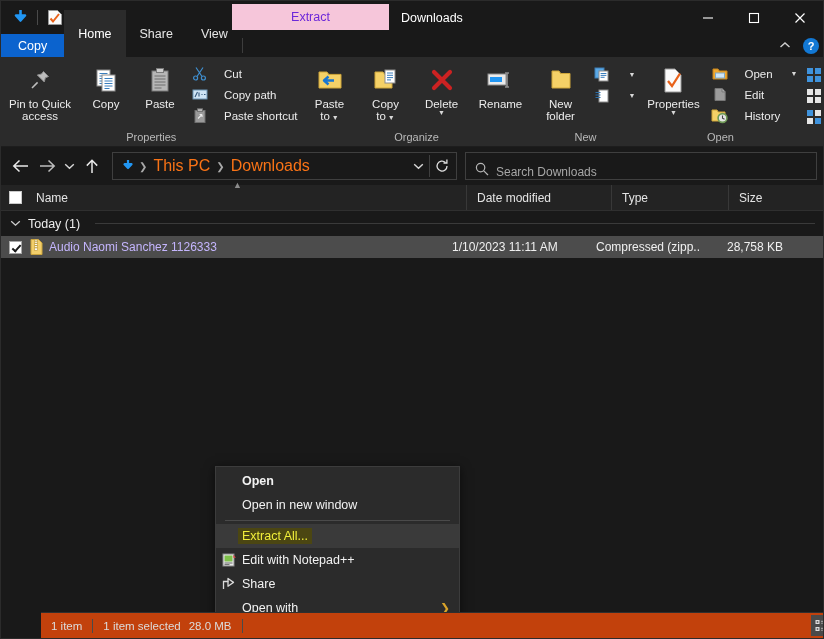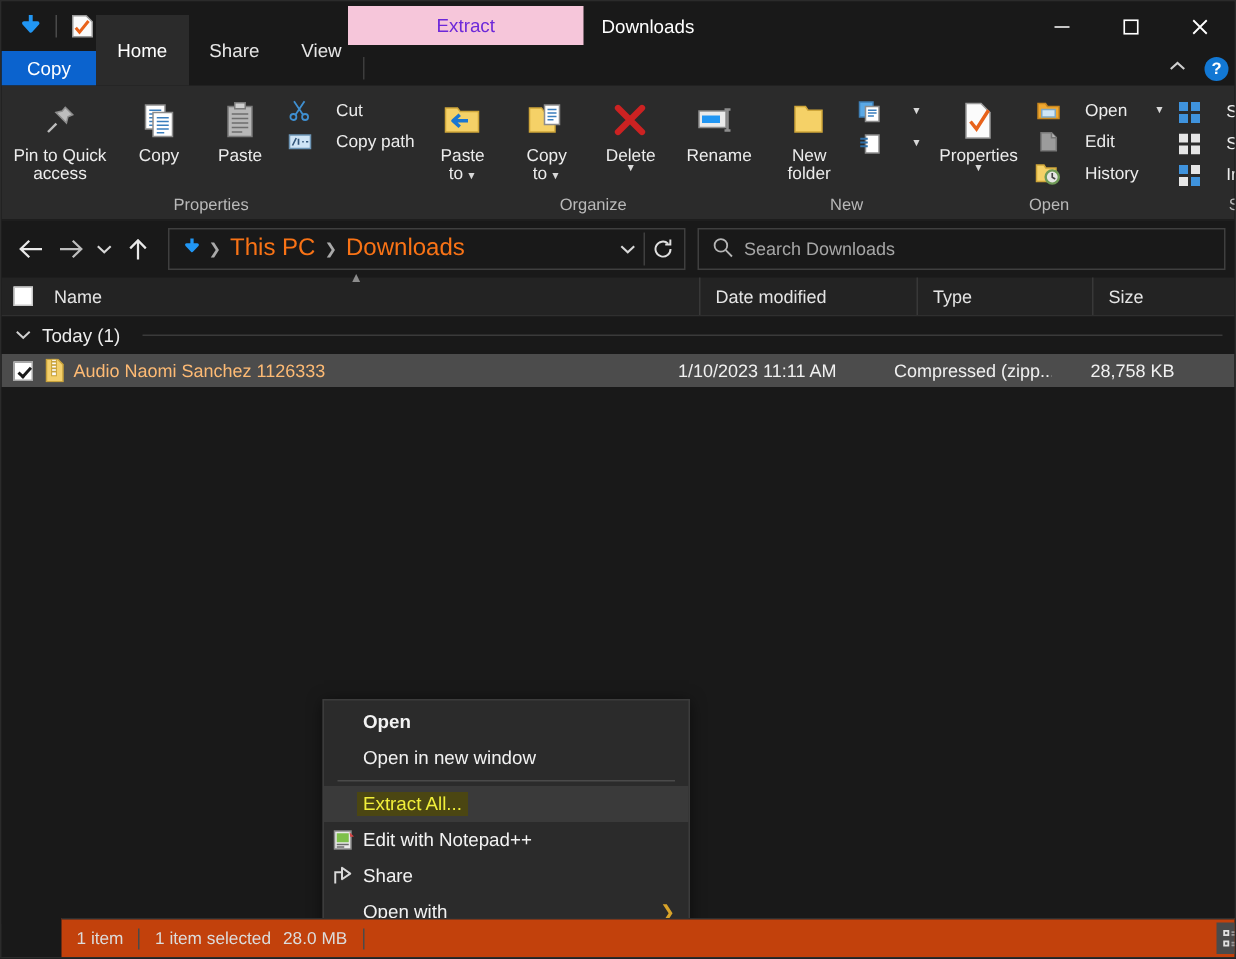--- a/index.html
+++ b/index.html
@@ -67,42 +67,42 @@
   .addr{flex:1;height:26px;margin-left:6px;border:1px solid #3f3f3f;background:#191919;
         display:flex;align-items:center;padding:0 2px;min-width:0;}
   .crumbs{flex:1;display:flex;align-items:center;gap:1px;min-width:0;padding-left:4px;}
   .crumb{font-size:16px;color:#f97316;padding:0 4px;white-space:nowrap;text-align:right;}
   .crumb-sep{color:#a9a9a9;font-size:10px;padding:0 1px;}
   .addr-chev{width:22px;height:24px;display:flex;align-items:center;justify-content:center;
              color:#d8d8d8;font-size:9px;}
   .addr-div{width:1px;height:22px;background:#3f3f3f;}
   .refresh{width:24px;height:24px;display:flex;align-items:center;justify-content:center;color:#e0e0e0;}
   .search{width:332px;height:26px;margin-left:7px;border:1px solid #3f3f3f;background:#191919;
-          display:flex;align-items:center;gap:7px;padding:0 9px;}
+          display:flex;align-items:flex-end;gap:7px;padding:0 9px;}
   .search .ph{font-size:12px;color:#a6a6a6;}
 
   
   .colhdr{height:25px;background:#232323;display:flex;align-items:center;
           border-bottom:1px solid #2f2f2f;position:relative;}
   .colhdr .cell{height:25px;display:flex;align-items:center;font-size:12px;color:#e4e4e4;
         padding-left:10px;box-sizing:border-box;border-right:1px solid #383838;}
   .chk-hdr{width:28px;display:flex;align-items:center;justify-content:center;height:25px;}
   .hdr-sortmark{position:absolute;left:232px;top:-5px;color:#8c8c8c;font-size:9px;}
 
   
   .list{position:relative;height:calc(639px - 33px - 23px - 89px - 38px - 25px - 26px);
         background:#191919;}
   .grouphdr{height:25px;display:flex;align-items:center;gap:7px;padding-left:9px;}
   .grouphdr .gc{color:#cfcfcf;font-size:9px;}
   .grouphdr .gl{font-size:12.5px;color:#ededed;}
   .grouphdr .gline{flex:1;height:1px;background:#3a3a3a;margin-left:8px;margin-right:8px;}
   .row{height:22px;display:flex;align-items:center;background:#4c4c4c;}
   .row .chk{width:28px;display:flex;align-items:center;justify-content:center;}
   .row .nm{display:flex;align-items:center;gap:6px;overflow:hidden;white-space:nowrap;
-           font-size:12px;color:#fdba74;}
+           font-size:12px;color:#c4b5fd;}
   .row .c{font-size:12px;color:#f0f0f0;padding-left:10px;box-sizing:border-box;
           white-space:nowrap;overflow:hidden;}
   .cbox{width:13px;height:13px;border:1px solid #a8a8a8;background:#fff;position:relative;
         box-sizing:border-box;}
   .cbox:after{content:"";position:absolute;left:4px;top:1px;width:3px;height:7px;
         border:solid #1a1a1a;border-width:0 2px 2px 0;transform:rotate(42deg);}
   .cbox.hdr{border-color:#c9c9c9;background:#fff;}
   .cbox.hdr:after{display:none;}
 
   
@@ -256,20 +256,30 @@
             <div class="lb">Cut</div>
           </div>
           <div class="smallbtn">
             <div class="ic">
               <svg width="16" height="13" viewBox="0 0 16 13">
                   <rect x="1" y="2" width="14" height="9" fill="#cfe4f5" stroke="#6d95b5"></rect>
                   <path d="M3 9 5.5 4M7 4.5v4M9.5 6.5h1M12 6.5h1.5" stroke="#33567a" stroke-width="1.1" fill="none"></path>
                 </svg>
             </div>
             <div class="lb">Copy path</div>
+          </div>
+          <div class="smallbtn">
+            <div class="ic">
+              <svg width="14" height="16" viewBox="0 0 14 16">
+                  <rect x="2" y="2.5" width="10" height="12" fill="#9a9a9a" stroke="#6f6f6f"></rect>
+                  <rect x="4.5" y="0.8" width="5" height="2.6" fill="#c2c2c2" stroke="#6f6f6f"></rect>
+                  <path d="M5 10.5 9 6.5M9 6.5H6.6M9 6.5V9" stroke="#e9e9e9" stroke-width="1.1" fill="none"></path>
+                </svg>
+            </div>
+            <div class="lb">Paste shortcut</div>
           </div>
         </div>
       </div>
       <div class="grp-label">Properties</div>
     </div>
 
     <div class="grp-sep"></div>
 
     <div class="grp">
       <div class="grp-body">

